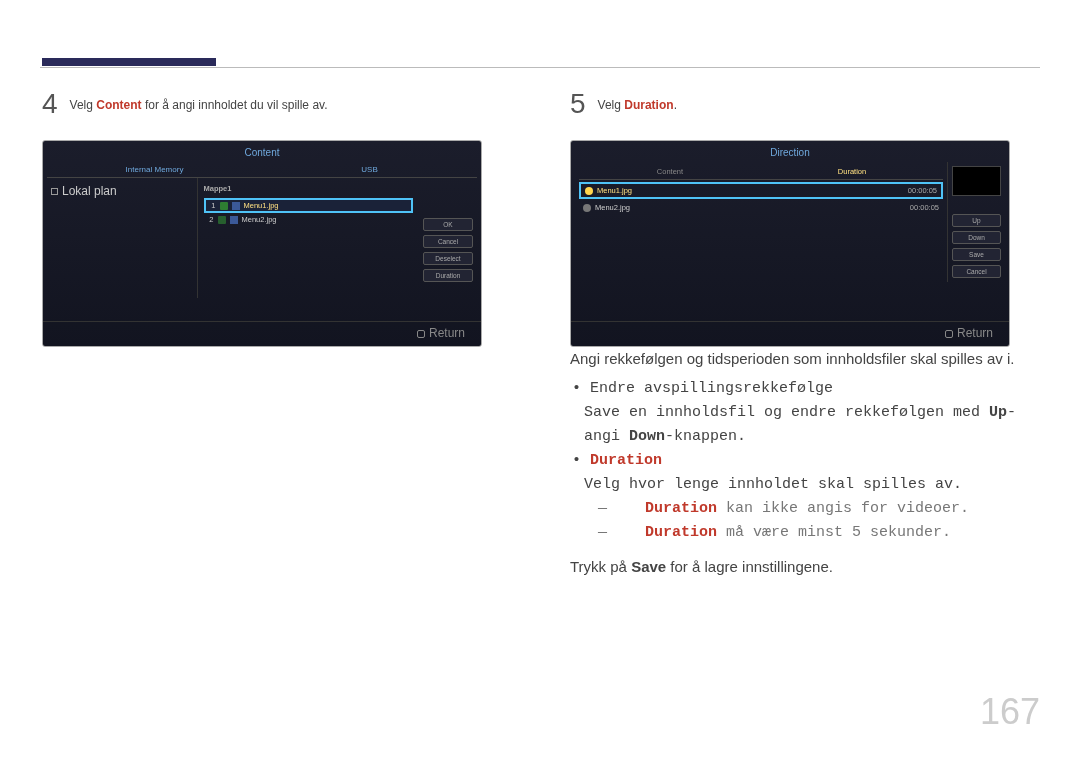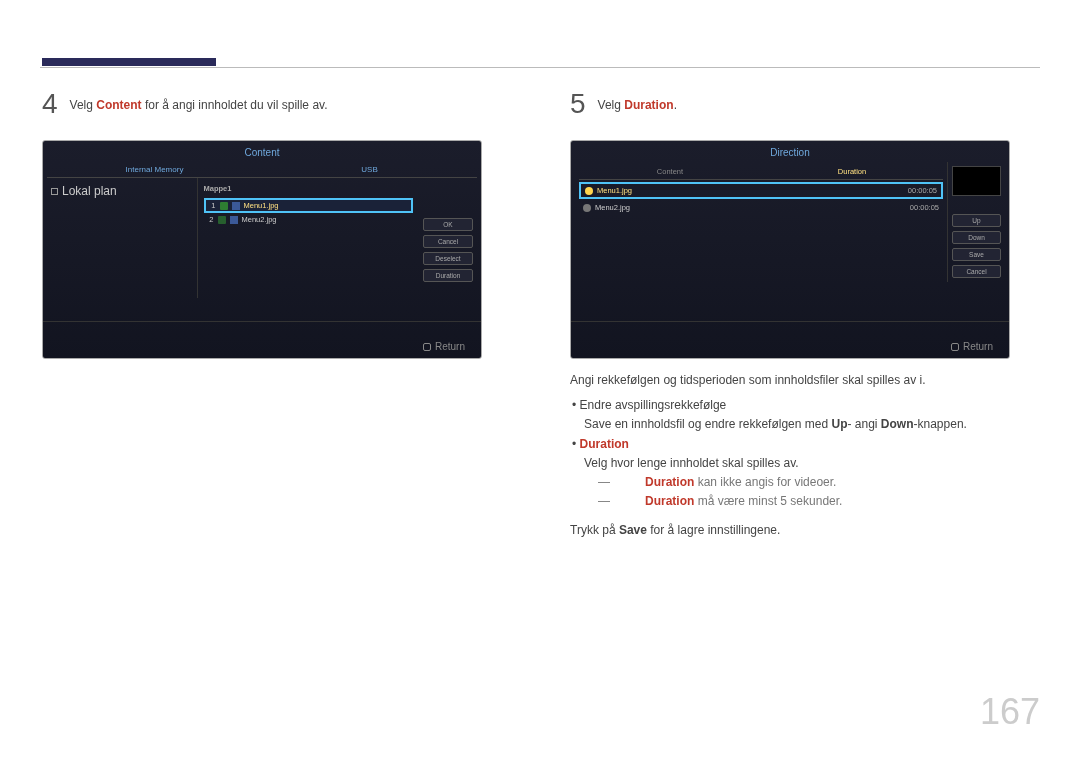--- a/index.html
+++ b/index.html
@@ -115,38 +115,38 @@
   .row2 .ic { width: 8px; height: 8px; border-radius: 50%; background: #777; display: inline-block; }
   .row2.sel { border: 2px solid #4fc3f7; }
   .row2.sel .ic { background: #ffd54f; }
   .row2.sel .nm { color: #ffe082; }
   .rs-right { width: 58px; border-left: 1px solid #333; display: flex; flex-direction: column; gap: 4px; padding: 4px; }
   .rs-right .preview { height: 36px; background: #000; border: 1px solid #444; margin-bottom: 14px; }
 
   .screen-footer {
     border-top: 1px solid #333;
     text-align: right;
-    padding: 19px 16px 6px;
-    font-size: 10px;
+    padding: 4px 16px 6px;
+    font-size: 12px;
     color: #888;
   }
   .ret-ic {
     display: inline-block;
     width: 8px; height: 8px;
     border: 1px solid #888;
     border-radius: 2px;
     margin-right: 4px;
     vertical-align: -1px;
   }
 
   .notes { margin-top: 16px; font-size: 11px; color: #888; }
   .dash { display: inline-block; width: 10px; text-align: center; }
 
-  .desc { margin-top: 12px; font-size: 12px; color: #444; line-height: 1.6; }
-  .desc ul { list-style: none; padding-left: 14px; margin-top: 6px; }
+  .desc { margin-top: 0; font-size: 15px; color: #444; line-height: 1.6; }
+  .desc ul { list-style: none; padding-left: 14px; margin-top: 6px; font-family: Liberation Mono, monospace; }
   .desc ul li::before { content: "• "; margin-left: -12px; color: #444; }
   .desc .sub { padding-left: 14px; }
   .desc .sub .it { display: flex; gap: 8px; color: #777; }
   .desc .sub .it .d { width: 8px; text-align: center; }
   .desc .sub .it .t { flex: 1; padding-left: 31px; }
 
   .pagenum {
     position: absolute;
     right: 40px;
     bottom: 30px;

